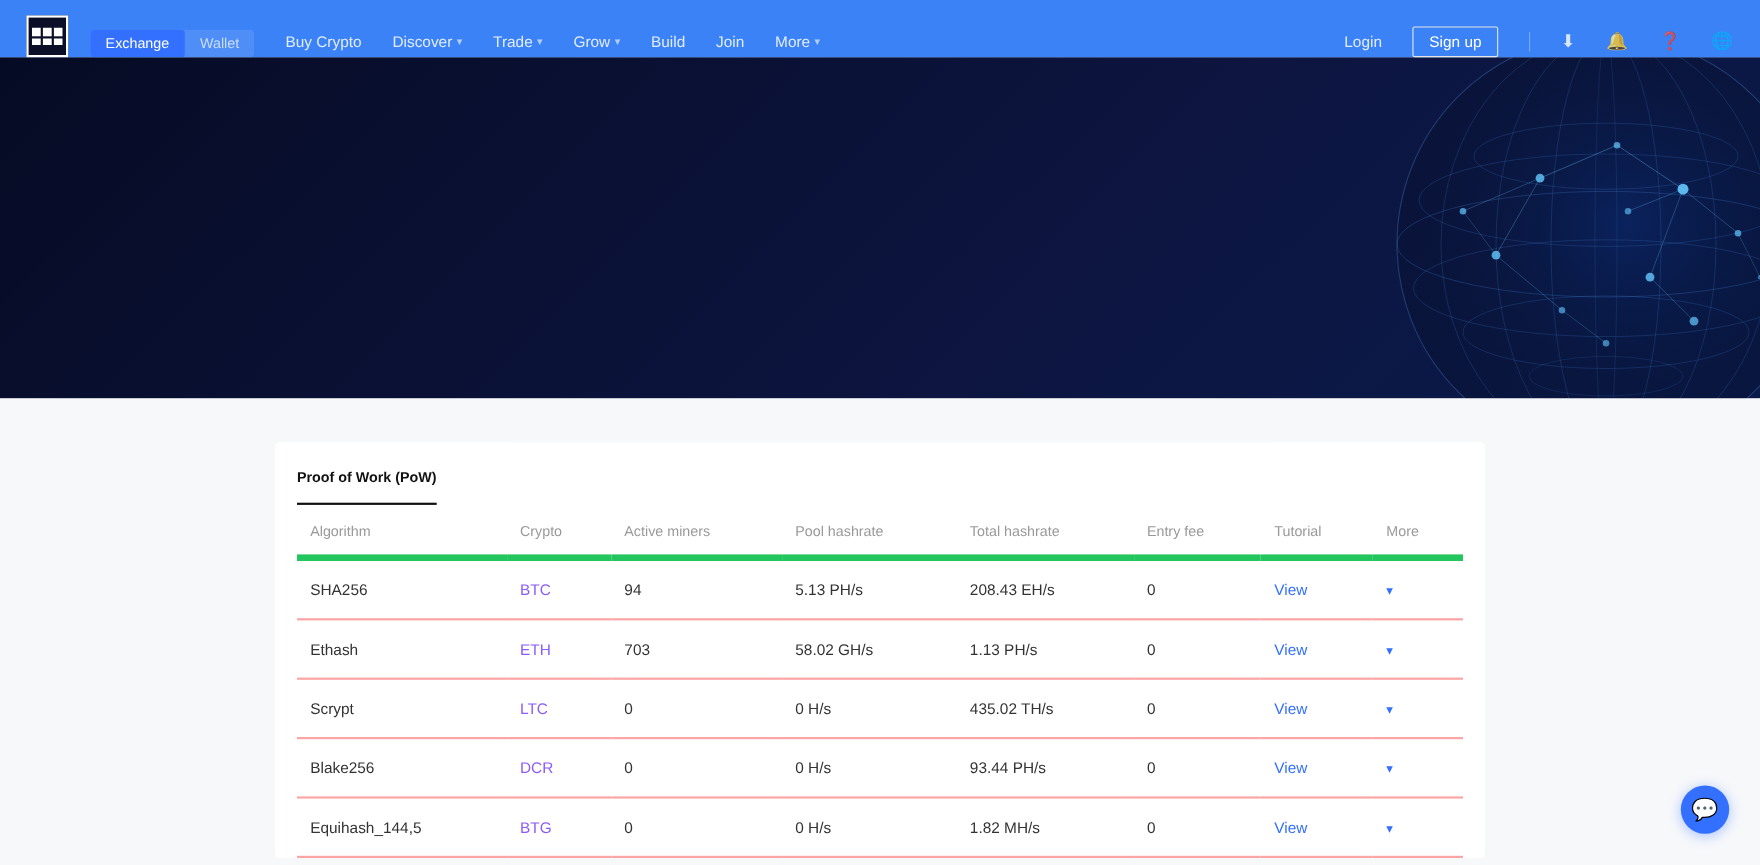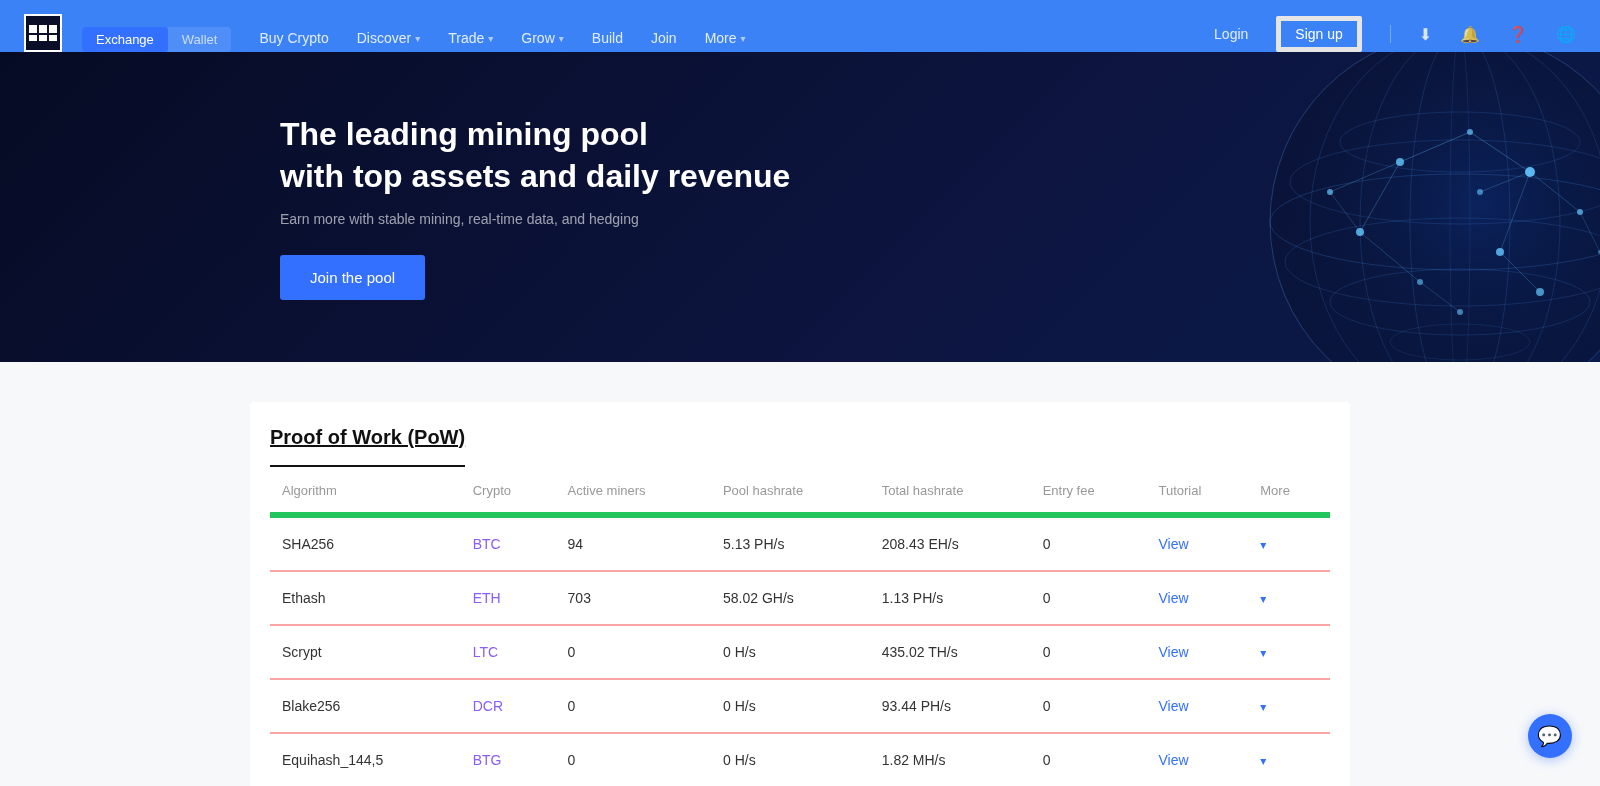--- a/index.html
+++ b/index.html
@@ -78,21 +78,21 @@
       display: flex;
       align-items: center;
       gap: 28px;
     }
     .nav-login {
       color: rgba(255,255,255,0.85);
       font-size: 14px;
       cursor: pointer;
     }
     .nav-signup {
-      border: 5px solid #e5e5e5;
+      border: 1px solid #e5e5e5;
       color: #fff;
       padding: 5px 14px;
       font-size: 14px;
       cursor: pointer;
       border-radius: 2px;
       background: transparent;
     }
     .nav-divider {
       width: 1px;
       height: 18px;
@@ -158,27 +158,26 @@
       padding: 40px 0;
     }
     .table-section {
       max-width: 1100px;
       margin: 0 auto;
       padding: 0 20px;
       background: #fff;
       border-radius: 4px;
     }
     .section-title {
-      font-size: 20px;
+      font-size: 13px;
       font-weight: 700;
       color: #111;
       padding: 24px 0 16px;
       border-bottom: 2px solid #111;
       display: inline-block;
-      text-decoration: underline;
     }
     .pow-table {
       width: 100%;
       border-collapse: collapse;
       margin-top: 0;
     }
     .pow-table th {
       padding: 16px 12px 14px;
       text-align: left;
       font-size: 13px;
@@ -274,28 +273,20 @@
     <button class="nav-signup">Sign up</button>
     <div class="nav-divider"></div>
     <span class="nav-icon">⬇</span>
     <span class="nav-icon">🔔</span>
     <span class="nav-icon">❓</span>
     <span class="nav-icon">🌐</span>
   </div>
 </nav>
 
 <section class="hero">
-  <div class="hero-content">
-    <h1 class="hero-title">
-      <span>The leading mining pool</span><br>
-      <span>with top assets and daily revenue</span>
-    </h1>
-    <p class="hero-subtitle">Earn more with stable mining, real-time data, and hedging</p>
-    <button class="hero-btn">Join the pool</button>
-  </div>
 
   <svg class="hero-globe" viewBox="0 0 500 420" xmlns="http://www.w3.org/2000/svg">
     <defs>
       <radialGradient id="globeGrad" cx="55%" cy="45%" r="50%">
         <stop offset="0%" stop-color="#0a2a6e" stop-opacity="0.8"></stop>
         <stop offset="100%" stop-color="#030918" stop-opacity="0.3"></stop>
       </radialGradient>
     </defs>
 
     <ellipse cx="300" cy="210" rx="190" ry="190" fill="url(#globeGrad)" opacity="0.7"></ellipse>

